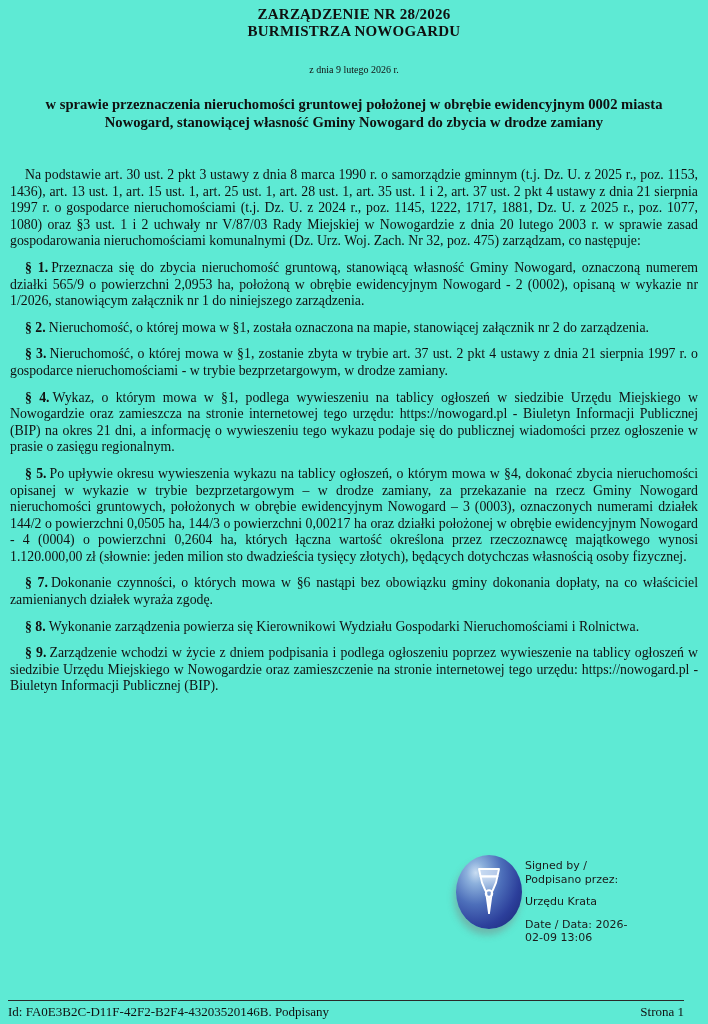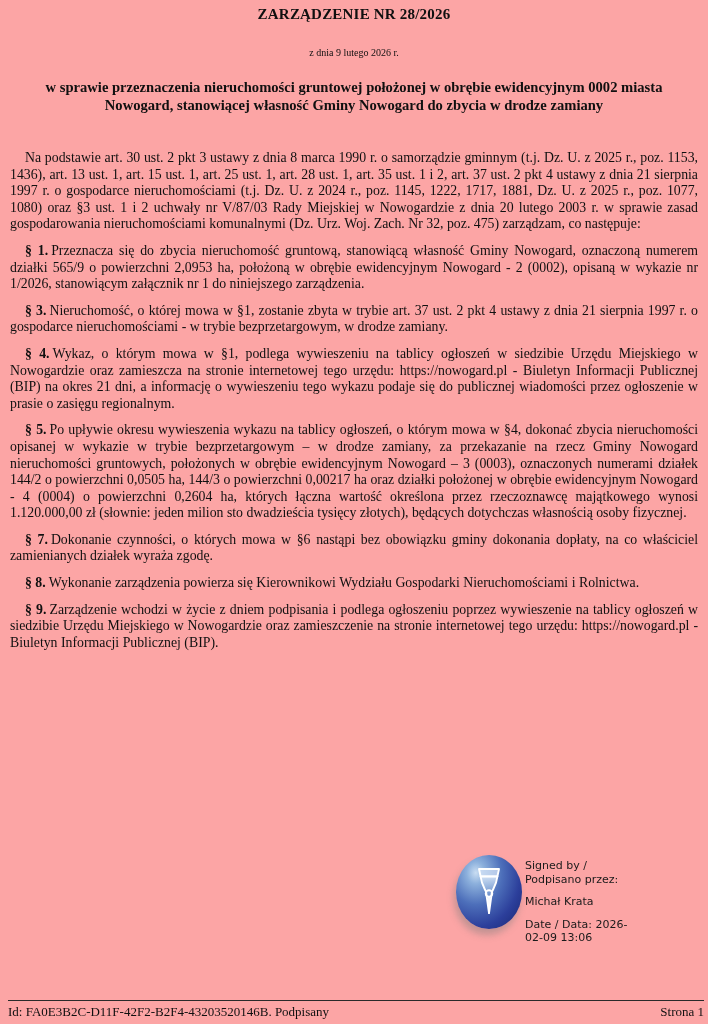--- a/index.html
+++ b/index.html
@@ -1,20 +1,20 @@
 <!DOCTYPE html>
 <html lang="pl"><head>
 <meta charset="utf-8">
 <style>
   html, body { margin: 0; padding: 0; background: #ffffff; }
   .page {
     position: relative;
     width: 708px;
     height: 1024px;
-    background: #fca5a5;
+    background: #5eead4;
     font-family: "Liberation Serif", serif;
     color: #101010;
     overflow: hidden;
     margin: 0 auto;
   }
   .doc-header { padding-top: 6px; text-align: center; }
   .title-line { font-weight: bold; font-size: 15px; line-height: 17px; letter-spacing: 0.2px; }
   .date-line { font-size: 10px; line-height: 17px; margin-top: 21px; }
   .subject { font-weight: bold; font-size: 14.6px; line-height: 18px; margin-top: 17px; padding: 0 28px; }
   .doc-body { padding: 0 10px; margin-top: 36px; }
@@ -48,44 +48,46 @@
     font-size: 11px;
     line-height: 13.5px;
     color: #1a1a1a;
     padding-top: 4px;
     max-width: 130px;
   }
   .sig-name { margin-top: 9px; }
   .sig-date { margin-top: 9px; }
   .doc-footer {
     position: absolute;
-    left: 8px; right: 4px; bottom: 5px;
+    left: 8px; right: 24px; bottom: 5px;
     border-top: 1.5px solid #2a2a2a;
     padding-top: 3px;
     display: flex;
     justify-content: space-between;
     font-size: 13px;
     line-height: 15px;
   }
 </style>
 </head>
 <body>
 
 <div class="page">
 
   <header class="doc-header">
     <div class="title-line">ZARZĄDZENIE NR 28/2026</div>
+    <div class="title-line">BURMISTRZA NOWOGARDU</div>
     <div class="date-line">z dnia 9 lutego 2026 r.</div>
     <div class="subject">w sprawie przeznaczenia nieruchomości gruntowej położonej w obrębie ewidencyjnym 0002 miasta Nowogard, stanowiącej własność Gminy Nowogard do zbycia w drodze zamiany</div>
   </header>
 
   <main class="doc-body">
     <p class="para">Na podstawie art. 30 ust. 2 pkt 3 ustawy z dnia 8 marca 1990 r. o samorządzie gminnym (t.j. Dz. U. z 2025 r., poz. 1153, 1436), art. 13 ust. 1, art. 15 ust. 1, art. 25 ust. 1, art. 28 ust. 1, art. 35 ust. 1 i 2, art. 37 ust. 2 pkt 4 ustawy z dnia 21 sierpnia 1997 r. o gospodarce nieruchomościami (t.j. Dz. U. z 2024 r., poz. 1145, 1222, 1717, 1881, Dz. U. z 2025 r., poz. 1077, 1080) oraz §3 ust. 1 i 2 uchwały nr V/87/03 Rady Miejskiej w Nowogardzie z dnia 20 lutego 2003 r. w sprawie zasad gospodarowania nieruchomościami komunalnymi (Dz. Urz. Woj. Zach. Nr 32, poz. 475) zarządzam, co następuje:</p>
 
     <p class="para"><span class="marker">§ 1.</span><span>Przeznacza się do zbycia nieruchomość gruntową, stanowiącą własność Gminy Nowogard, oznaczoną numerem działki 565/9 o powierzchni 2,0953 ha, położoną w obrębie ewidencyjnym Nowogard - 2 (0002), opisaną w wykazie nr 1/2026, stanowiącym załącznik nr 1 do niniejszego zarządzenia.</span></p>
+    <p class="para"><span class="marker">§ 2.</span><span>Nieruchomość, o której mowa w §1, została oznaczona na mapie, stanowiącej załącznik nr 2 do zarządzenia.</span></p>
     <p class="para"><span class="marker">§ 3.</span><span>Nieruchomość, o której mowa w §1, zostanie zbyta w trybie art. 37 ust. 2 pkt 4 ustawy z dnia 21 sierpnia 1997 r. o gospodarce nieruchomościami - w trybie bezprzetargowym, w drodze zamiany.</span></p>
     <p class="para"><span class="marker">§ 4.</span><span>Wykaz, o którym mowa w §1, podlega wywieszeniu na tablicy ogłoszeń w siedzibie Urzędu Miejskiego w Nowogardzie oraz zamieszcza na stronie internetowej tego urzędu: https://nowogard.pl - Biuletyn Informacji Publicznej (BIP) na okres 21 dni, a informację o wywieszeniu tego wykazu podaje się do publicznej wiadomości przez ogłoszenie w prasie o zasięgu regionalnym.</span></p>
     <p class="para"><span class="marker">§ 5.</span><span>Po upływie okresu wywieszenia wykazu na tablicy ogłoszeń, o którym mowa w §4, dokonać zbycia nieruchomości opisanej w wykazie w trybie bezprzetargowym – w drodze zamiany, za przekazanie na rzecz Gminy Nowogard nieruchomości gruntowych, położonych w obrębie ewidencyjnym Nowogard – 3 (0003), oznaczonych numerami działek 144/2 o powierzchni 0,0505 ha, 144/3 o powierzchni 0,00217 ha oraz działki położonej w obrębie ewidencyjnym Nowogard - 4 (0004) o powierzchni 0,2604 ha, których łączna wartość określona przez rzeczoznawcę majątkowego wynosi 1.120.000,00 zł (słownie: jeden milion sto dwadzieścia tysięcy złotych), będących dotychczas własnością osoby fizycznej.</span></p>
     <p class="para"><span class="marker">§ 7.</span><span>Dokonanie czynności, o których mowa w §6 nastąpi bez obowiązku gminy dokonania dopłaty, na co właściciel zamienianych działek wyraża zgodę.</span></p>
     <p class="para"><span class="marker">§ 8.</span><span>Wykonanie zarządzenia powierza się Kierownikowi Wydziału Gospodarki Nieruchomościami i Rolnictwa.</span></p>
     <p class="para"><span class="marker">§ 9.</span><span>Zarządzenie wchodzi w życie z dniem podpisania i podlega ogłoszeniu poprzez wywieszenie na tablicy ogłoszeń w siedzibie Urzędu Miejskiego w Nowogardzie oraz zamieszczenie na stronie internetowej tego urzędu: https://nowogard.pl - Biuletyn Informacji Publicznej (BIP).</span></p>
   </main>
 
   <div class="signature-block">
     <div class="sig-icon">
@@ -99,21 +101,21 @@
         </defs>
         <path d="M9 3 L29 3 L27.4 10.5 L10.6 10.5 Z" fill="#d3e2f5" fill-opacity="0.75" stroke="#ffffff" stroke-width="1.9" stroke-linejoin="round"></path>
         <path d="M10.6 10.5 L27.4 10.5 C26.6 18 23.6 22 21.9 26 L19 47 L16.1 26 C14.4 22 11.4 18 10.6 10.5 Z" fill="url(#nibFill)" stroke="#ffffff" stroke-width="1.9" stroke-linejoin="round"></path>
         <circle cx="19" cy="27.5" r="3.3" fill="none" stroke="#ffffff" stroke-width="1.9"></circle>
         <path d="M19 31 L19 47" fill="none" stroke="#ffffff" stroke-width="1.9" stroke-linecap="round"></path>
       </svg>
     </div>
     <div class="sig-text">
       <div>Signed by /</div>
       <div>Podpisano przez:</div>
-      <div class="sig-name">Michał Krata</div>
+      <div class="sig-name">Urzędu Krata</div>
       <div class="sig-date">Date / Data: 2026-</div>
       <div>02-09 13:06</div>
     </div>
   </div>
 
   <footer class="doc-footer">
     <span>Id: FA0E3B2C-D11F-42F2-B2F4-43203520146B. Podpisany</span>
     <span>Strona 1</span>
   </footer>
 

